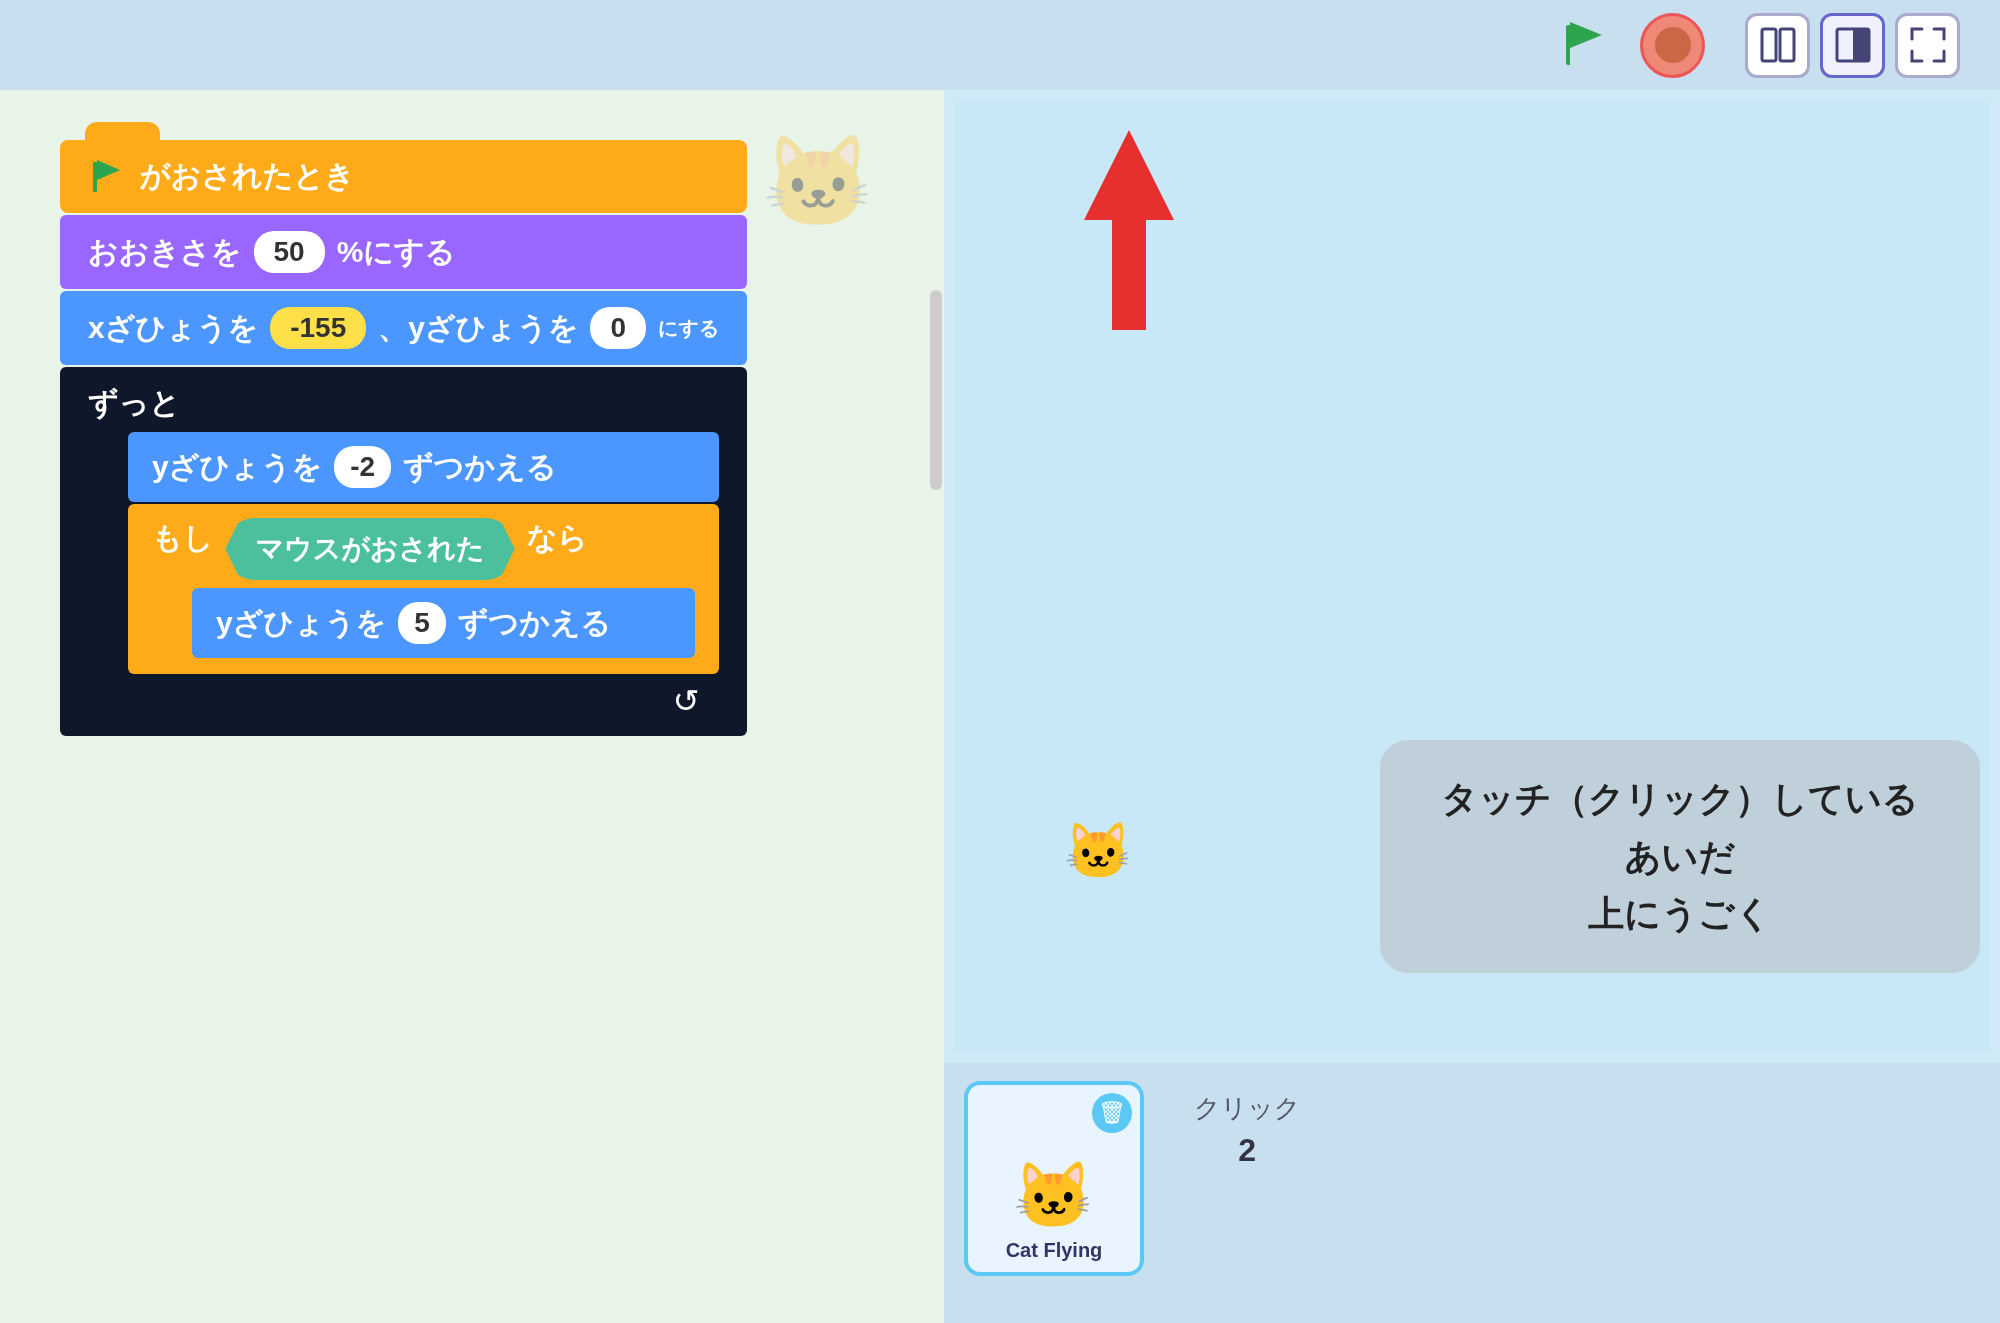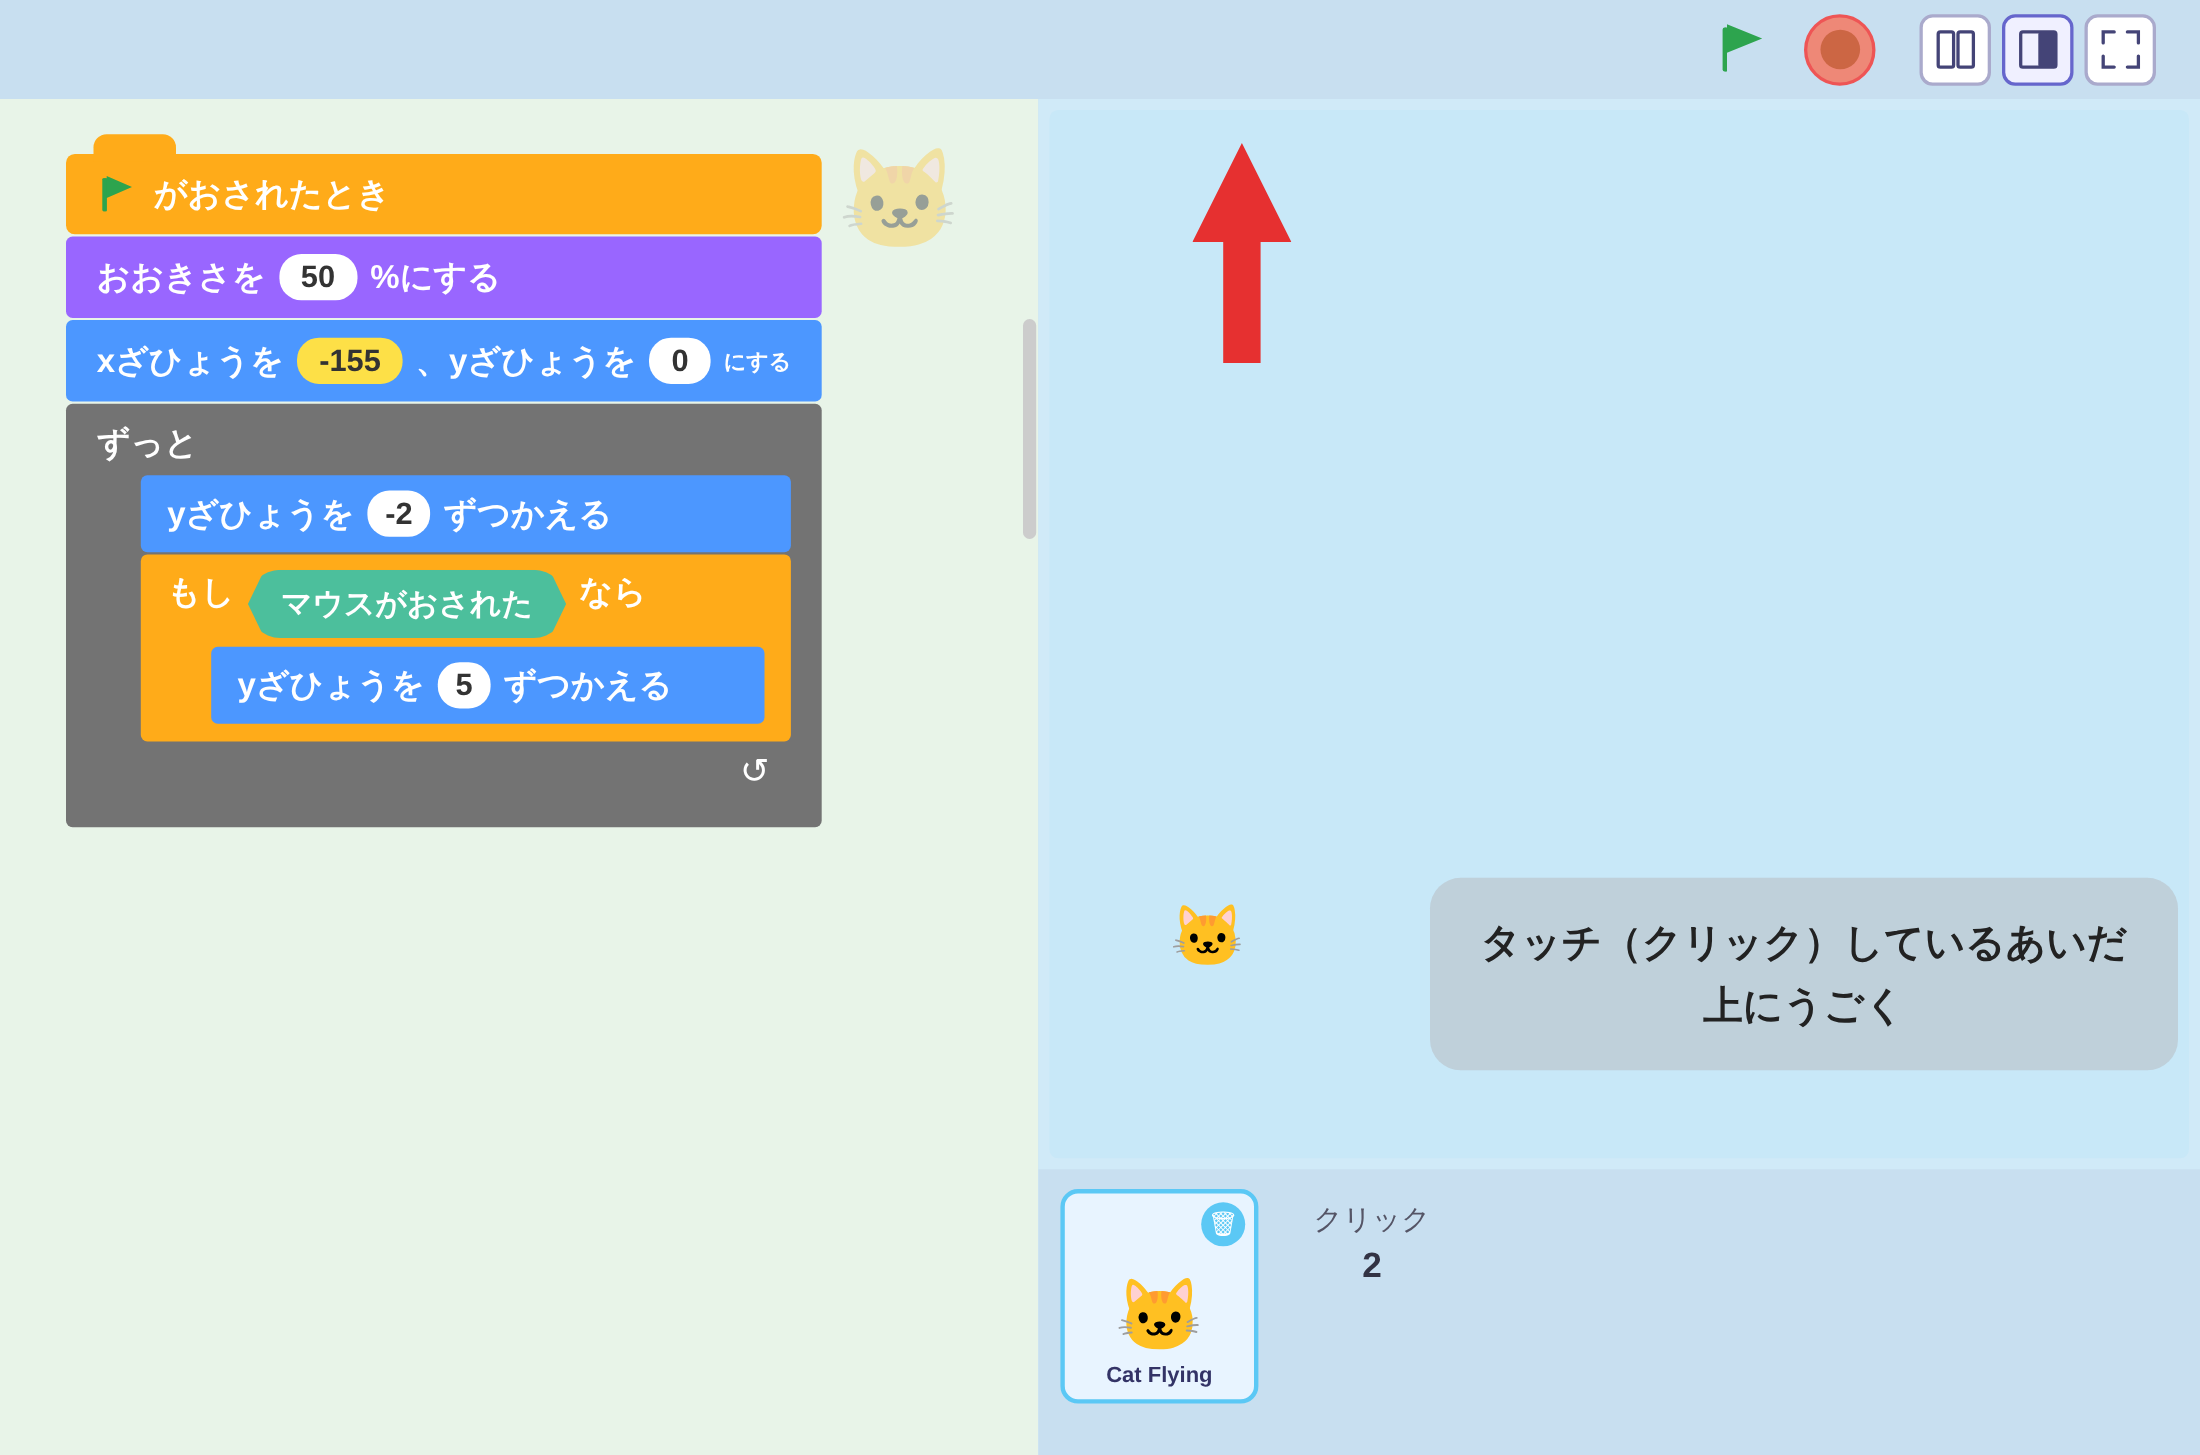--- a/index.html
+++ b/index.html
@@ -200,21 +200,21 @@
       </div>
 
       <div style="background:#4c97ff;border-radius:6px;padding:16px 28px;display:flex;align-items:center;gap:12px;min-width:600px;margin-bottom:2px;">
         <span style="font-size:30px;color:white;font-weight:bold;">xざひょうを</span>
         <span style="background:#fde047;border-radius:20px;padding:5px 20px;font-size:28px;font-weight:bold;color:#333;">-155</span>
         <span style="font-size:30px;color:white;font-weight:bold;">、yざひょうを</span>
         <span style="background:white;border-radius:20px;padding:5px 20px;font-size:28px;font-weight:bold;color:#333;">0</span>
         <span style="font-size:20px;color:white;font-weight:bold;">にする</span>
       </div>
 
-      <div style="background:#737373;border-radius:6px;padding:16px 28px 24px 28px;min-width:560px;margin-bottom:2px;">
+      <div style="background:#0f172a;border-radius:6px;padding:16px 28px 8px 28px;min-width:560px;margin-bottom:2px;">
         <span style="font-size:30px;color:white;font-weight:bold;">ずっと</span>
 
         
         <div style="margin-left:40px;margin-top:8px;display:flex;flex-direction:column;gap:2px;">
 
           <div style="background:#4c97ff;border-radius:6px;padding:14px 24px;display:flex;align-items:center;gap:12px;min-width:400px;">
             <span style="font-size:30px;color:white;font-weight:bold;">yざひょうを</span>
             <span style="background:white;border-radius:20px;padding:5px 16px;font-size:28px;font-weight:bold;color:#333;">-2</span>
             <span style="font-size:30px;color:white;font-weight:bold;">ずつかえる</span>
           </div>
@@ -254,21 +254,21 @@
     <div class="stage-canvas">
 
       <div style="position:absolute;top:30px;left:130px;">
         <svg width="90" height="200" viewBox="0 0 90 200">
           <polygon points="45,0 90,90 62,90 62,200 28,200 28,90 0,90" fill="#e63030"></polygon>
         </svg>
       </div>
 
       <div style="position:absolute;bottom:170px;left:110px;font-size:55px;">🐱</div>
 
-      <div style="position:absolute;bottom:80px;right:10px;background:rgba(190,205,215,0.92);border-radius:28px;padding:30px 45px;font-size:36px;font-weight:bold;color:#222;text-align:center;line-height:1.6;width:680px;z-index:10;">
+      <div style="position:absolute;bottom:80px;right:10px;background:rgba(190,205,215,0.92);border-radius:28px;padding:30px 45px;font-size:36px;font-weight:bold;color:#222;text-align:center;line-height:1.6;width:600px;z-index:10;">
         <div>タッチ（クリック）しているあいだ</div>
         <div>上にうごく</div>
       </div>
     </div>
 
     <div style="height:260px;background:#c8dff0;display:flex;align-items:flex-start;padding:18px 20px;gap:20px;">
 
       <div style="width:180px;height:195px;background:#e8f4ff;border-radius:16px;border:4px solid #5bc8f5;position:relative;display:flex;align-items:center;justify-content:flex-end;flex-direction:column;padding-bottom:10px;cursor:pointer;">
         <div style="position:absolute;top:8px;right:8px;width:40px;height:40px;background:#5bc8f5;border-radius:50%;display:flex;align-items:center;justify-content:center;color:white;font-size:22px;cursor:pointer;">🗑</div>
         <div style="font-size:65px;margin-bottom:5px;">🐱</div>

